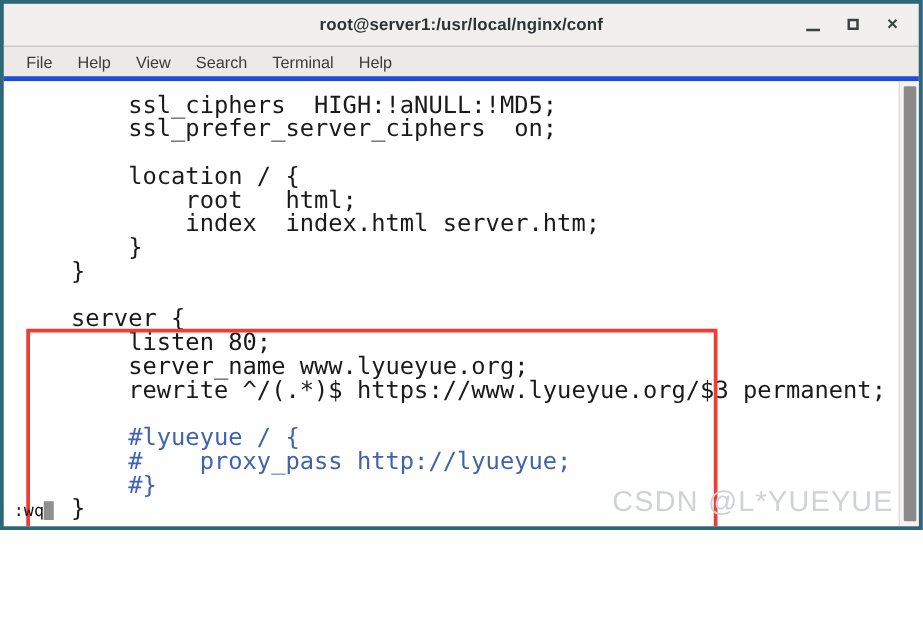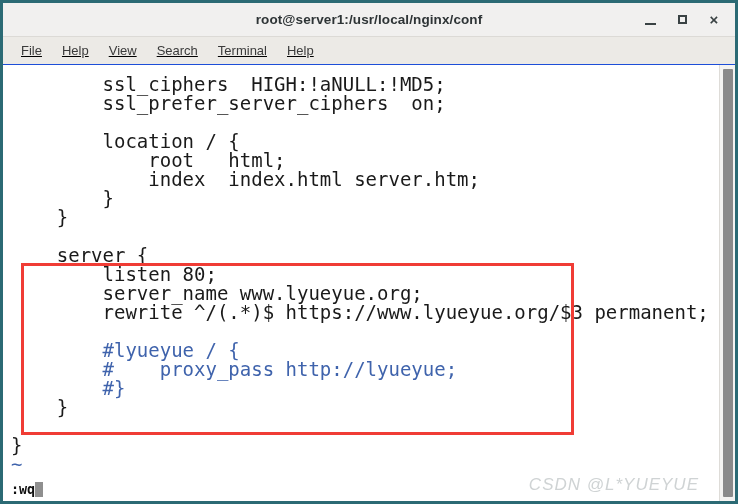--- a/index.html
+++ b/index.html
@@ -11,21 +11,21 @@
     width: 738px;
     height: 504px;
     overflow: hidden;
     font-family: "Liberation Sans", sans-serif;
   }
 
   .window {
     position: absolute;
     left: 0; top: 0;
     width: 738px;
-    height: 504px;
+    height: 424px;
     box-sizing: border-box;
     border: 3px solid #2b6a74;
     background: #4c1d95;
     display: flex;
     flex-direction: column;
   }
 
   
   .titlebar {
     position: relative;
@@ -78,26 +78,25 @@
     font-weight: bold;
     color: #3a4244;
     line-height: 1;
   }
 
   
   .menubar {
     height: 28px;
     flex: 0 0 28px;
     background: #eceae6;
-    border-bottom: 1px solid #1d4ed8;
+    border-bottom: 4px solid #1d4ed8;
     display: flex;
     align-items: center;
     padding-left: 8px;
     box-sizing: border-box;
-    text-decoration: underline;
   }
   .menu-item {
     font-size: 13px;
     color: #3b3b3b;
     padding: 3px 10px;
     cursor: default;
     white-space: nowrap;
   }
 
   
@@ -134,21 +133,20 @@
   .cmdline {
     position: absolute;
     left: 0;
     bottom: 2px;
     font-family: "DejaVu Sans Mono", "Liberation Mono", monospace;
     font-size: 13.4px;
     line-height: 19px;
     color: #101010;
     white-space: pre;
     padding-left: 8px;
-    font-weight: bold;
   }
   .cursor {
     display: inline-block;
     width: 8px;
     height: 15px;
     background: #8f8f8f;
     vertical-align: -3px;
   }
 
   
@@ -180,29 +178,28 @@
     top: 4px;
     width: 10px;
     bottom: 4px;
     background: #8a8a8a;
     border-radius: 1px;
   }
 
   
   .watermark {
     position: absolute;
-    right: 36px;
+    right: 20px;
     bottom: 6px;
     font-family: "Liberation Sans", sans-serif;
-    font-size: 17px;
+    font-size: 23px;
     color: #cfd3d4;
     letter-spacing: 1px;
     white-space: nowrap;
     pointer-events: none;
-    font-style: italic;
   }
 </style>
 </head>
 <body>
 
 <div class="window">
 
   <div class="titlebar">
     <div class="title-text">root@server1:/usr/local/nginx/conf</div>
     <div class="win-buttons">

